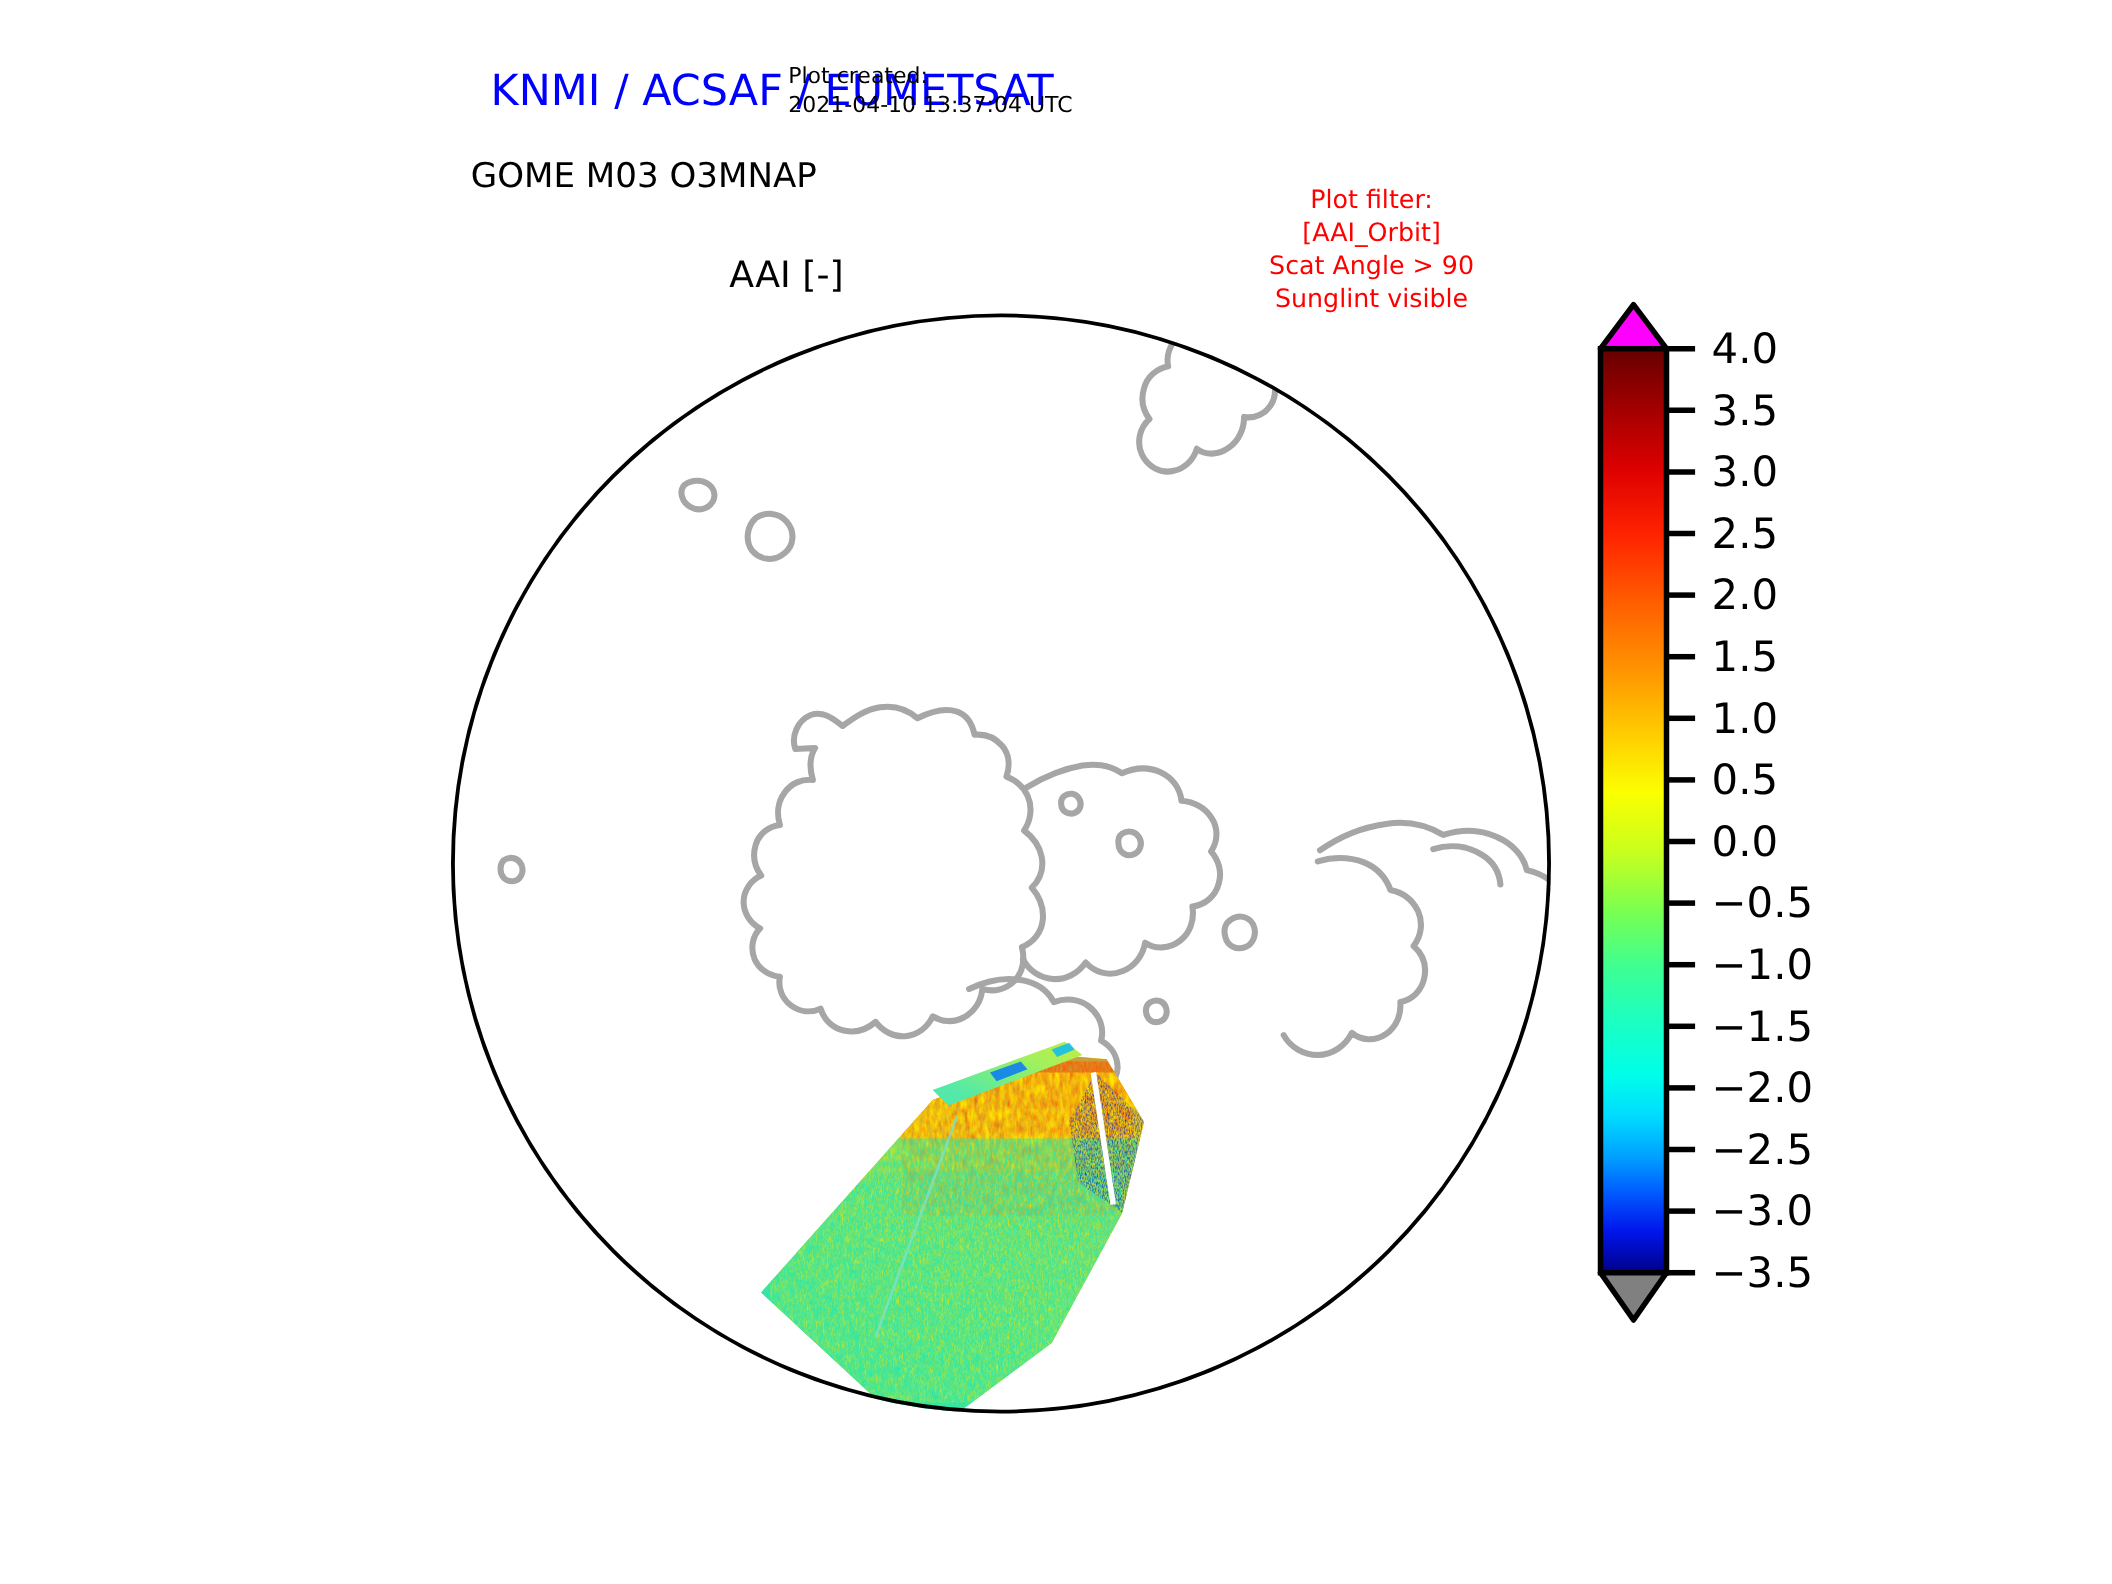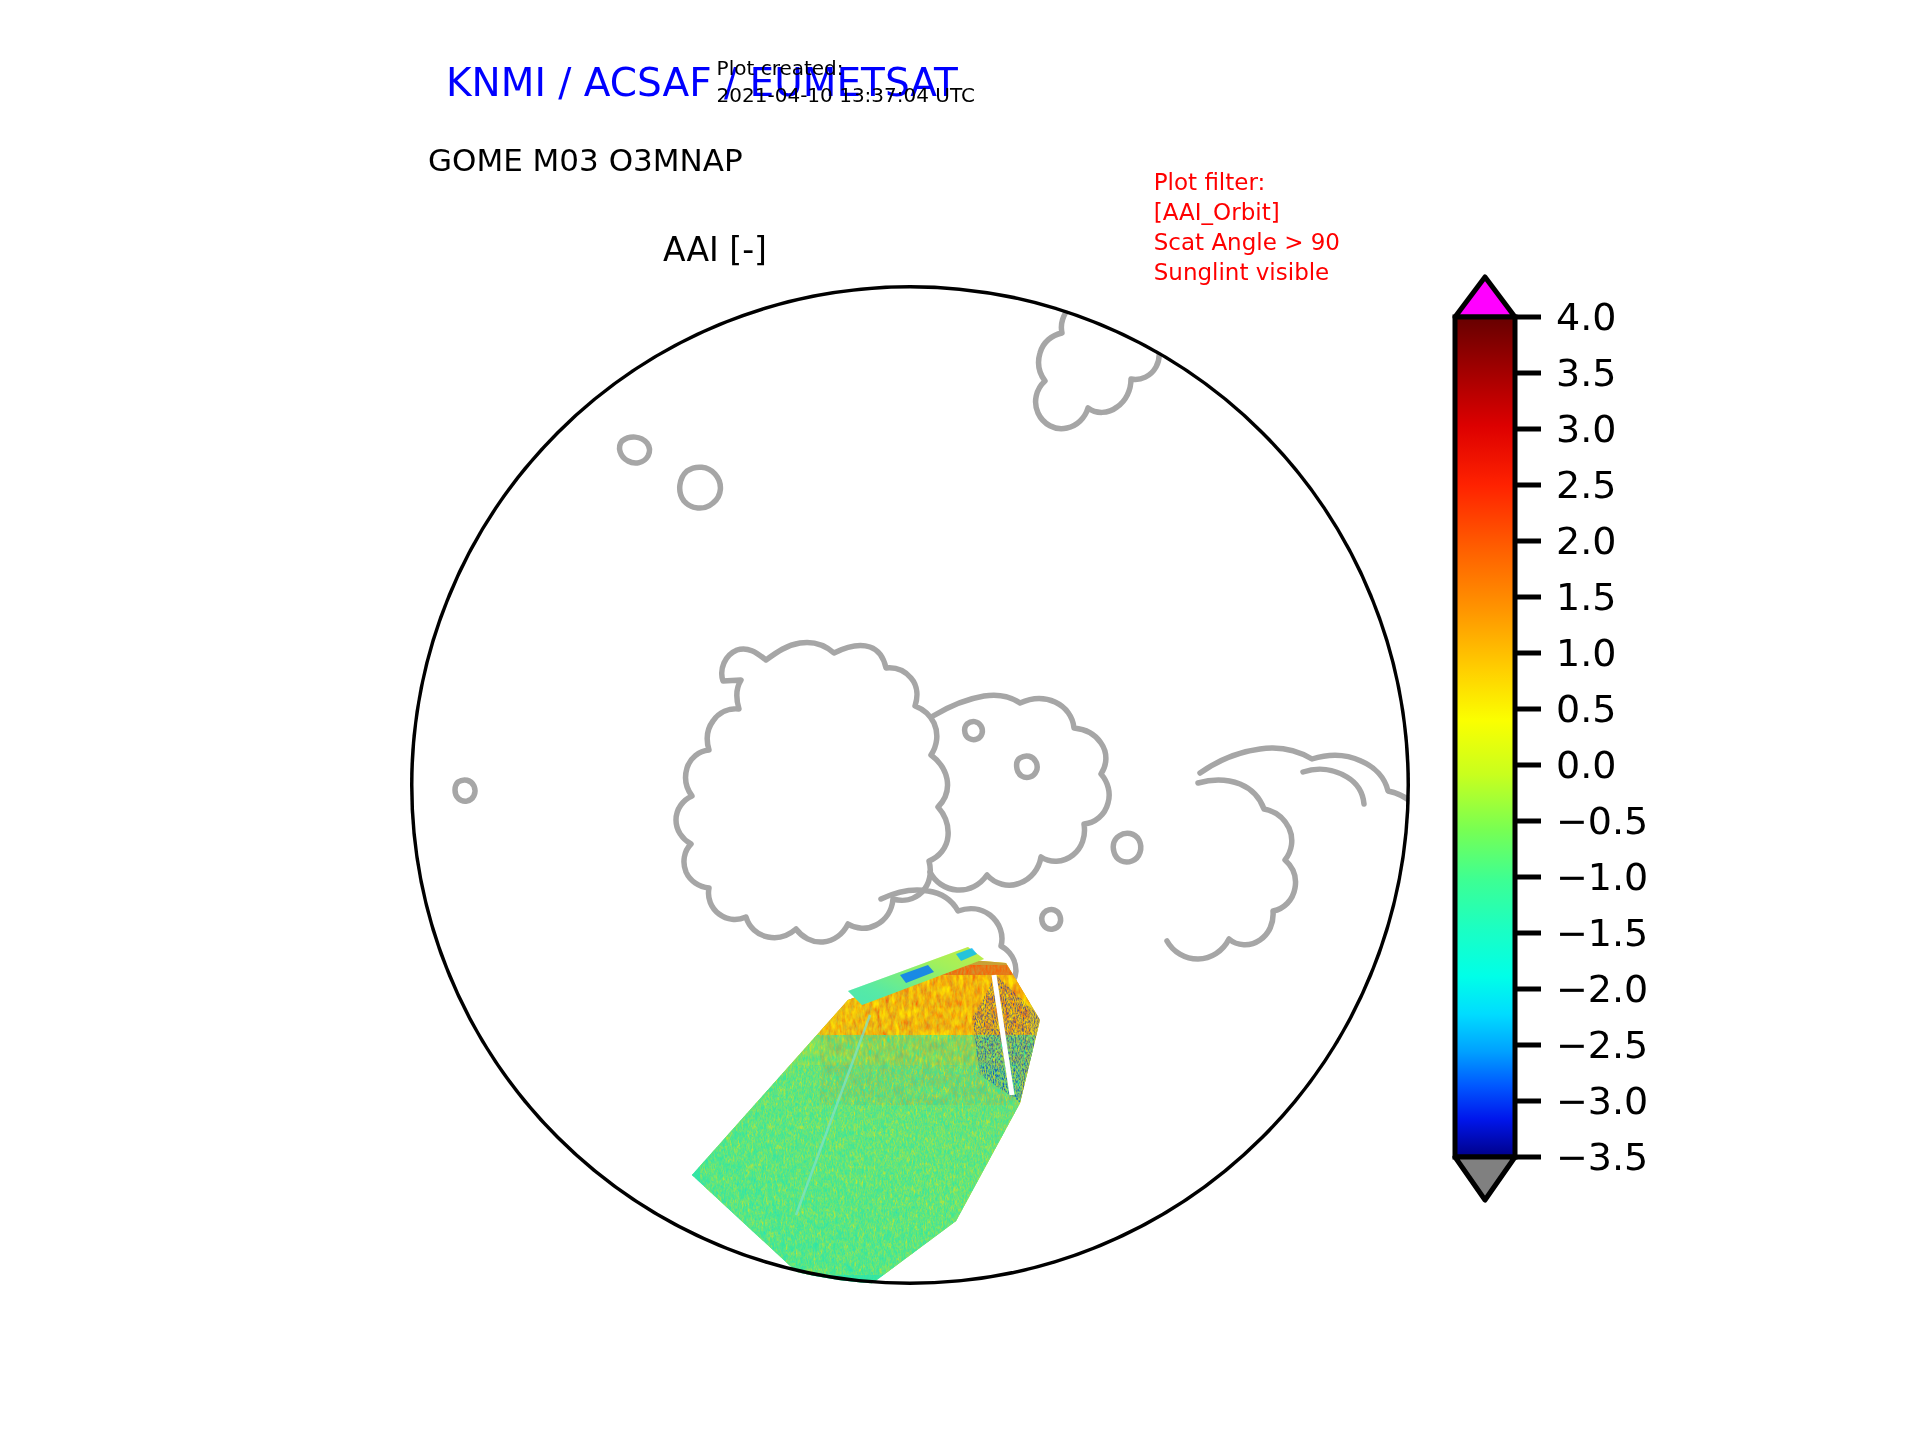--- a/index.html
+++ b/index.html
@@ -52,21 +52,21 @@
     top: 230px;
     width: 1430px;
     text-align: center;
     font-size: 33px;
     color: #000000;
   }
   #filter-block {
     position: absolute;
     right: 580px;
     top: 168px;
-    text-align: left;
+    text-align: center;
     font-size: 23px;
     line-height: 1.30;
     color: #ff0000;
     white-space: nowrap;
   }
 
   
   #map-wrap {
     position: absolute;
     left: 400px;

